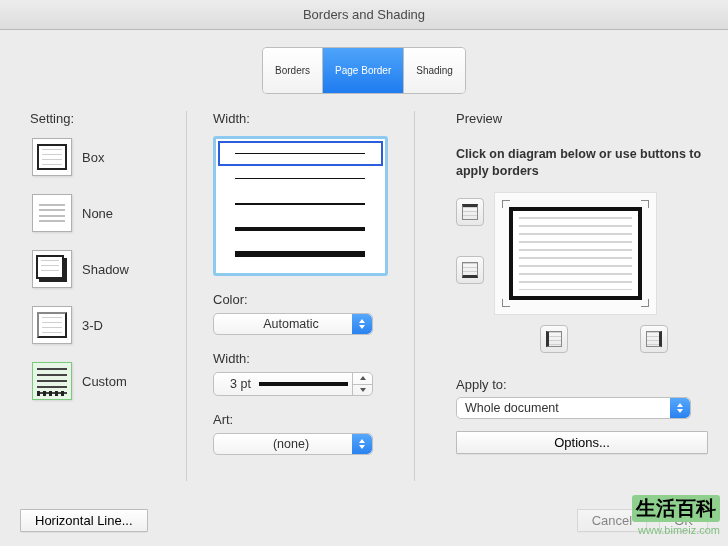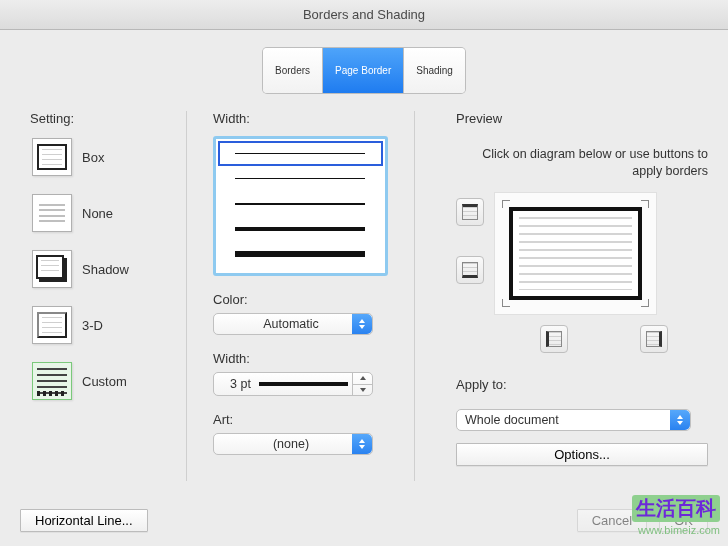--- a/index.html
+++ b/index.html
@@ -152,21 +152,21 @@
     border-left:1px solid #c0c0c0;
     display:flex; flex-direction:column;
   }
   .width-select .stepper div { flex:1; display:flex; align-items:center; justify-content:center; }
   .width-select .stepper div:first-child { border-bottom:1px solid #c0c0c0; }
   .width-select .stepper div::before { content:""; width:0; height:0; border-left:3.5px solid transparent; border-right:3.5px solid transparent; }
   .width-select .stepper .up::before { border-bottom:4px solid #555; }
   .width-select .stepper .dn::before { border-top:4px solid #555; }
   .width-line { flex:1; height:4px; background:#111; margin-left:8px; }
 
-  .preview-instr { font-size:12.5px; text-align:right; margin:10px 0 12px; line-height:1.35; }
+  .preview-instr { font-size:12.5px; text-align:left; margin:10px 0 12px; line-height:1.35;font-weight:bold; }
 
   .preview-area { display:flex; gap:10px; }
   .preview-side { display:flex; flex-direction:column; gap:30px; padding-top:6px; }
   .preview-bottom-btns { display:flex; gap:72px; justify-content:center; margin-top:10px; padding-left:44px; }
   .pv-btn {
     width:28px; height:28px;
     border:1px solid #bfbfbf; border-radius:4px;
     background:linear-gradient(#fafafa,#e8e8e8);
     display:flex; align-items:center; justify-content:center;
     cursor:pointer;
@@ -204,21 +204,21 @@
     position:relative;
     padding:6px;
   }
   .preview-page::before {
     content:""; position:absolute; inset:6px;
     background:repeating-linear-gradient(#d4d4d4 0 2px, transparent 2px 8px);
   }
 
   .apply-label { margin-top:24px; font-size:13px; }
   .apply-select {
-    width:235px; height:22px; margin-top:17px;
+    width:235px; height:22px; margin-top:5px;
     border:1px solid #c0c0c0; border-radius:5px;
     background:#fff;
     display:flex; align-items:center; position:relative;
     padding:0 24px 0 8px; font-size:12.5px; cursor:pointer;
   }
   .apply-select .caret {
     position:absolute; right:0; top:0; bottom:0; width:20px;
     background:linear-gradient(#56a8fb,#2a82f0);
     border-radius:0 5px 5px 0;
     display:flex; flex-direction:column; align-items:center; justify-content:center;
@@ -242,21 +242,21 @@
     display:flex; justify-content:space-between; align-items:flex-start;
   }
   .bottom-right { display:flex; gap:12px; opacity:0.45; }
 
   .watermark {
     position:absolute; right:8px; bottom:10px;
     font-size:11px; color:#7fbf7f; text-align:right;
     pointer-events:none;
   }
   .watermark .cn {
-    display:inline-block; background:#8fd08f; color:#6d28d9;
+    display:inline-block; background:#8fd08f; color:#000000;
     font-weight:bold; font-size:20px; padding:0 4px; border-radius:3px;
     margin-bottom:2px;
   }
 </style>
 </head>
 <body>
 
 <div class="titlebar">
   <span>Borders and Shading</span>
 </div>

